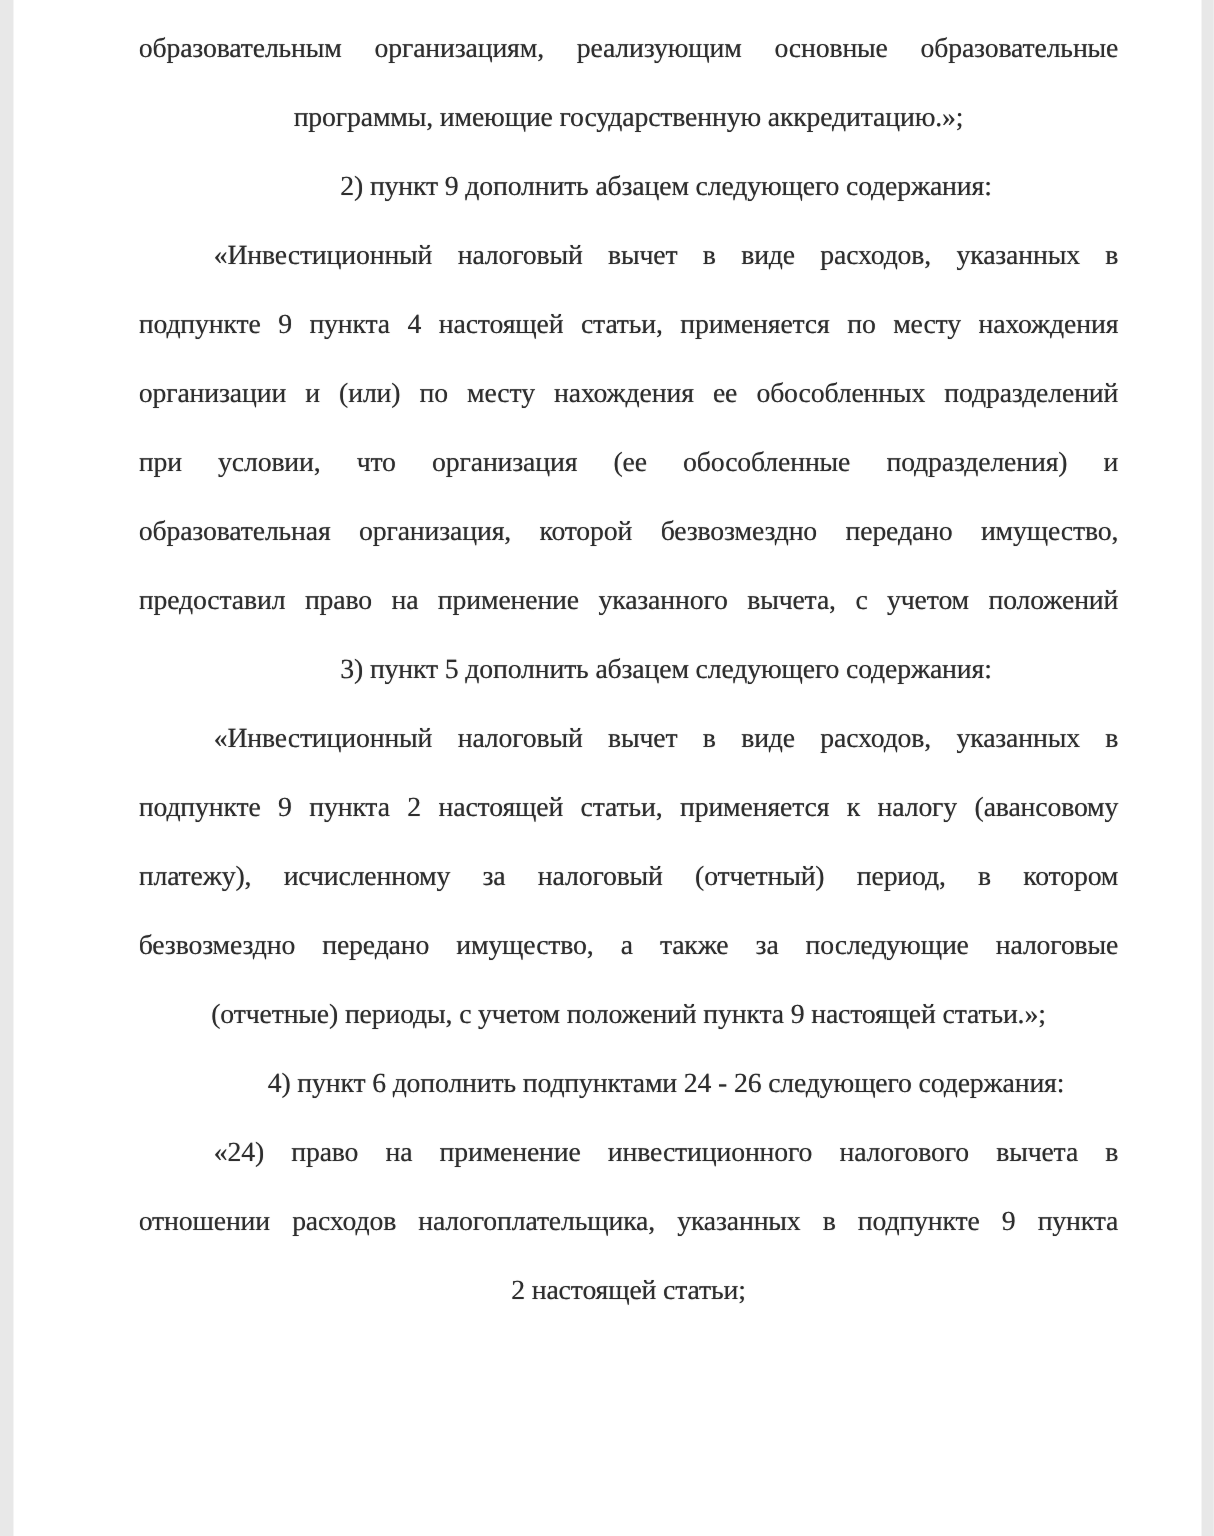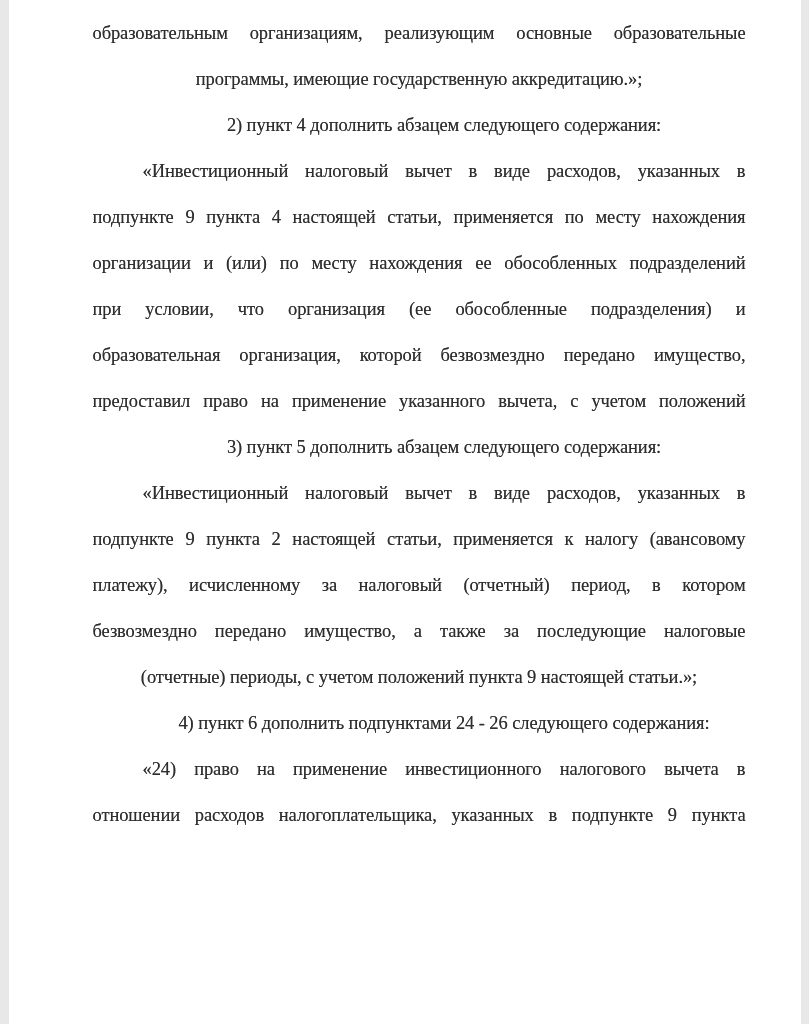--- a/index.html
+++ b/index.html
@@ -40,30 +40,31 @@
     text-indent: 50px;
   }
 </style>
 </head>
 <body>
 
 <div class="page">
   <div class="text-block" id="text-block">
       <div class="line fill">образовательным организациям, реализующим основные образовательные</div>
       <div class="line">программы, имеющие государственную аккредитацию.»;</div>
-      <div class="line indent">2) пункт 4 дополнить абзацем следующего содержания:</div>
+      <div class="line indent">2) пункт 9 дополнить абзацем следующего содержания:</div>
       <div class="line fill indent">«Инвестиционный налоговый вычет в виде расходов, указанных в</div>
       <div class="line fill">подпункте 9 пункта 4 настоящей статьи, применяется по месту нахождения</div>
       <div class="line fill">организации и (или) по месту нахождения ее обособленных подразделений</div>
       <div class="line fill">при условии, что организация (ее обособленные подразделения) и</div>
       <div class="line fill">образовательная организация, которой безвозмездно передано имущество,</div>
       <div class="line fill">предоставил право на применение указанного вычета, с учетом положений</div>
       <div class="line indent">3) пункт 5 дополнить абзацем следующего содержания:</div>
       <div class="line fill indent">«Инвестиционный налоговый вычет в виде расходов, указанных в</div>
       <div class="line fill">подпункте 9 пункта 2 настоящей статьи, применяется к налогу (авансовому</div>
       <div class="line fill">платежу), исчисленному за налоговый (отчетный) период, в котором</div>
       <div class="line fill">безвозмездно передано имущество, а также за последующие налоговые</div>
       <div class="line">(отчетные) периоды, с учетом положений пункта 9 настоящей статьи.»;</div>
       <div class="line indent">4) пункт 6 дополнить подпунктами 24 - 26 следующего содержания:</div>
       <div class="line fill indent">«24) право на применение инвестиционного налогового вычета в</div>
       <div class="line fill">отношении расходов налогоплательщика, указанных в подпункте 9 пункта</div>
+      <div class="line">2 настоящей статьи;</div>
     </div>
 </div>
 
 </body></html>

